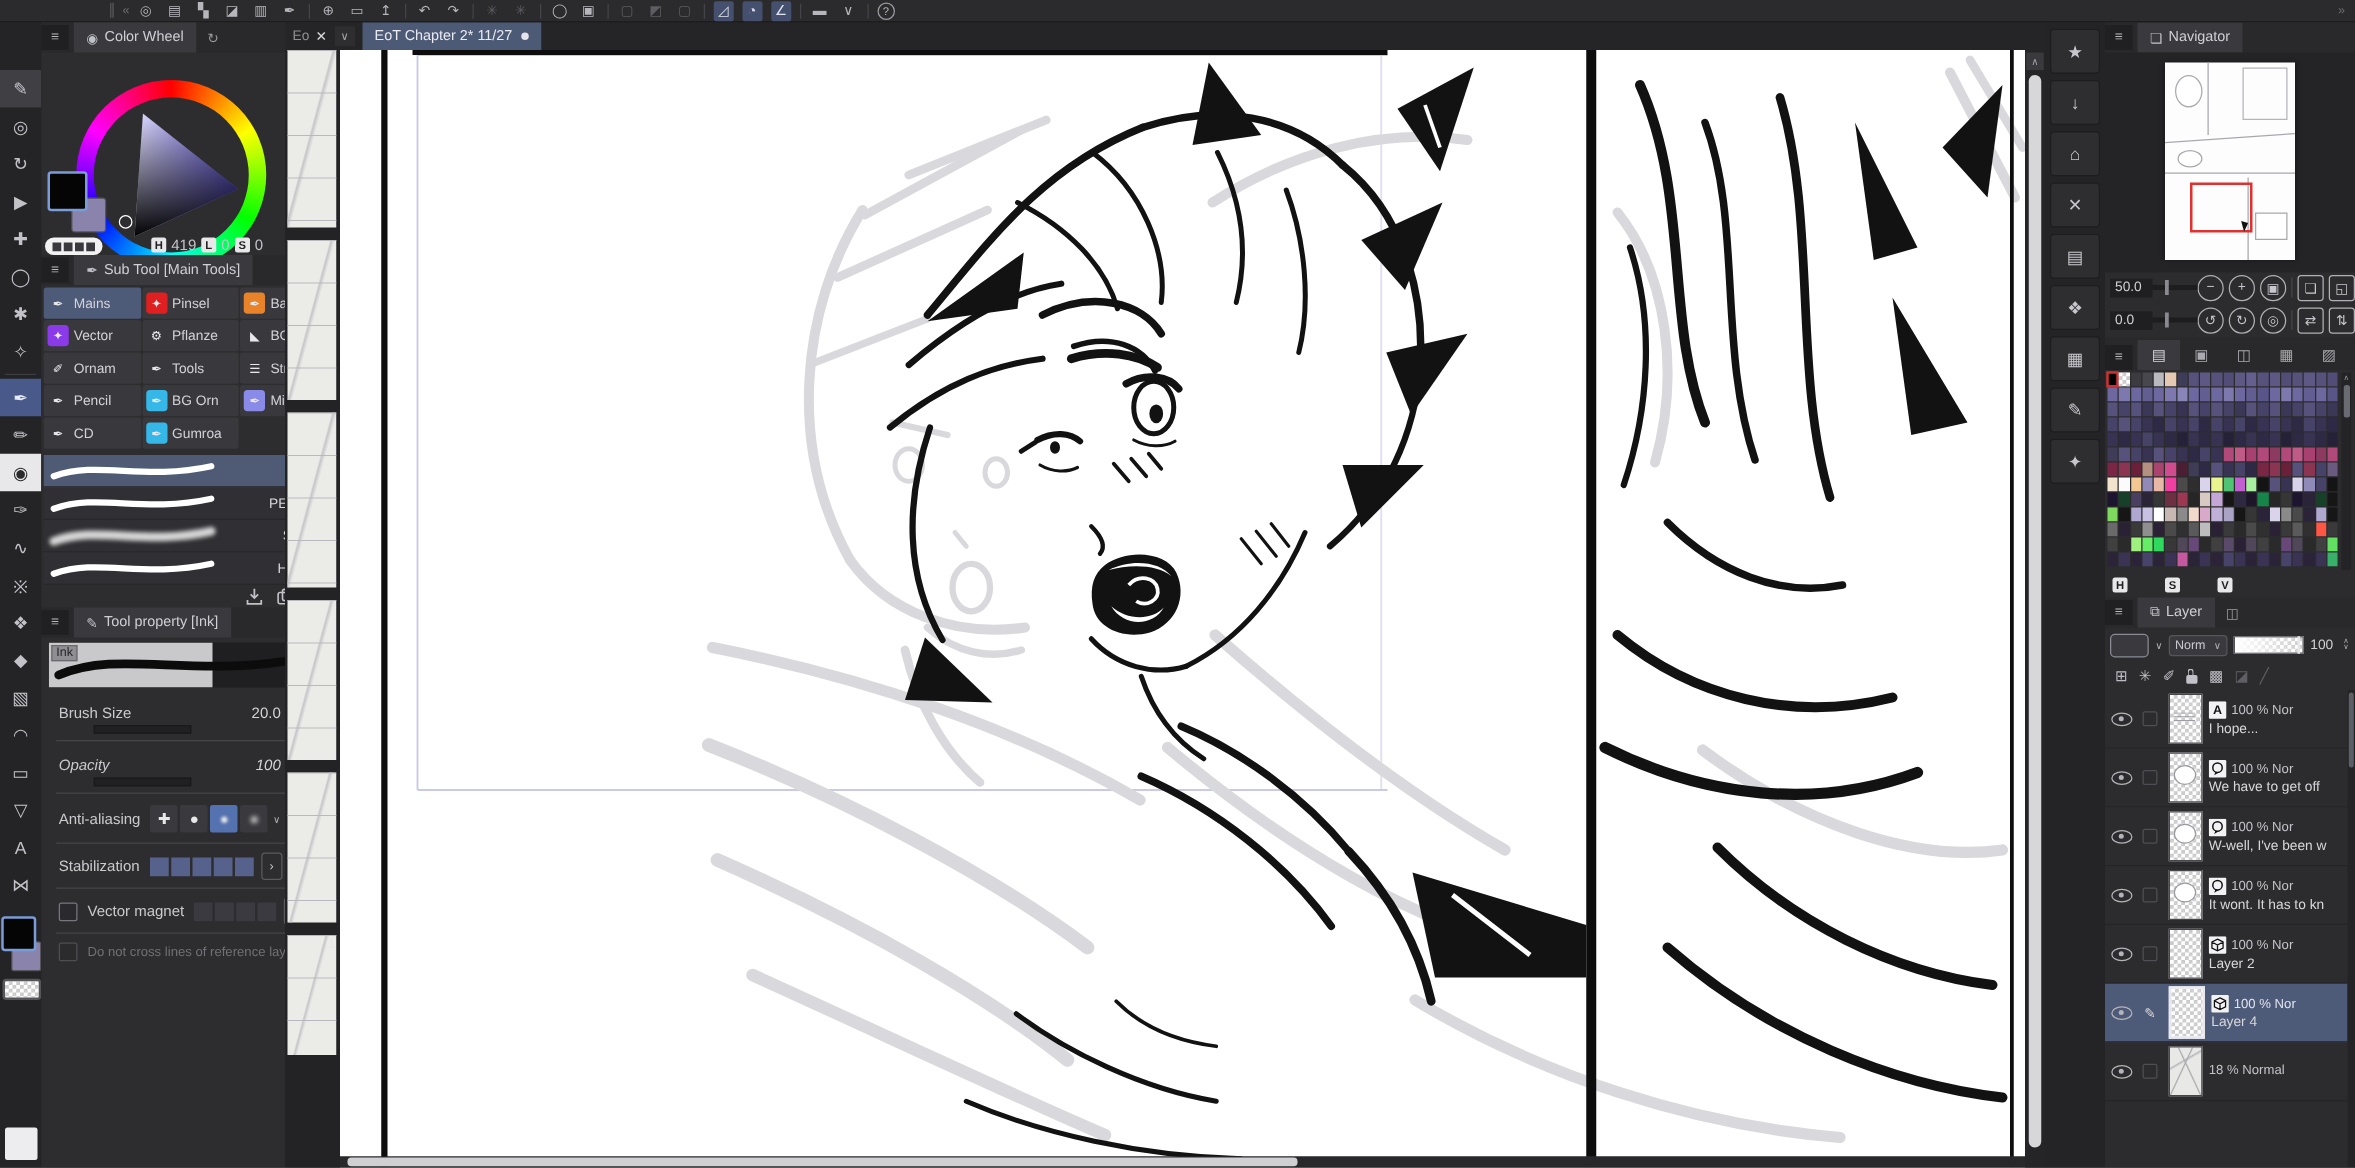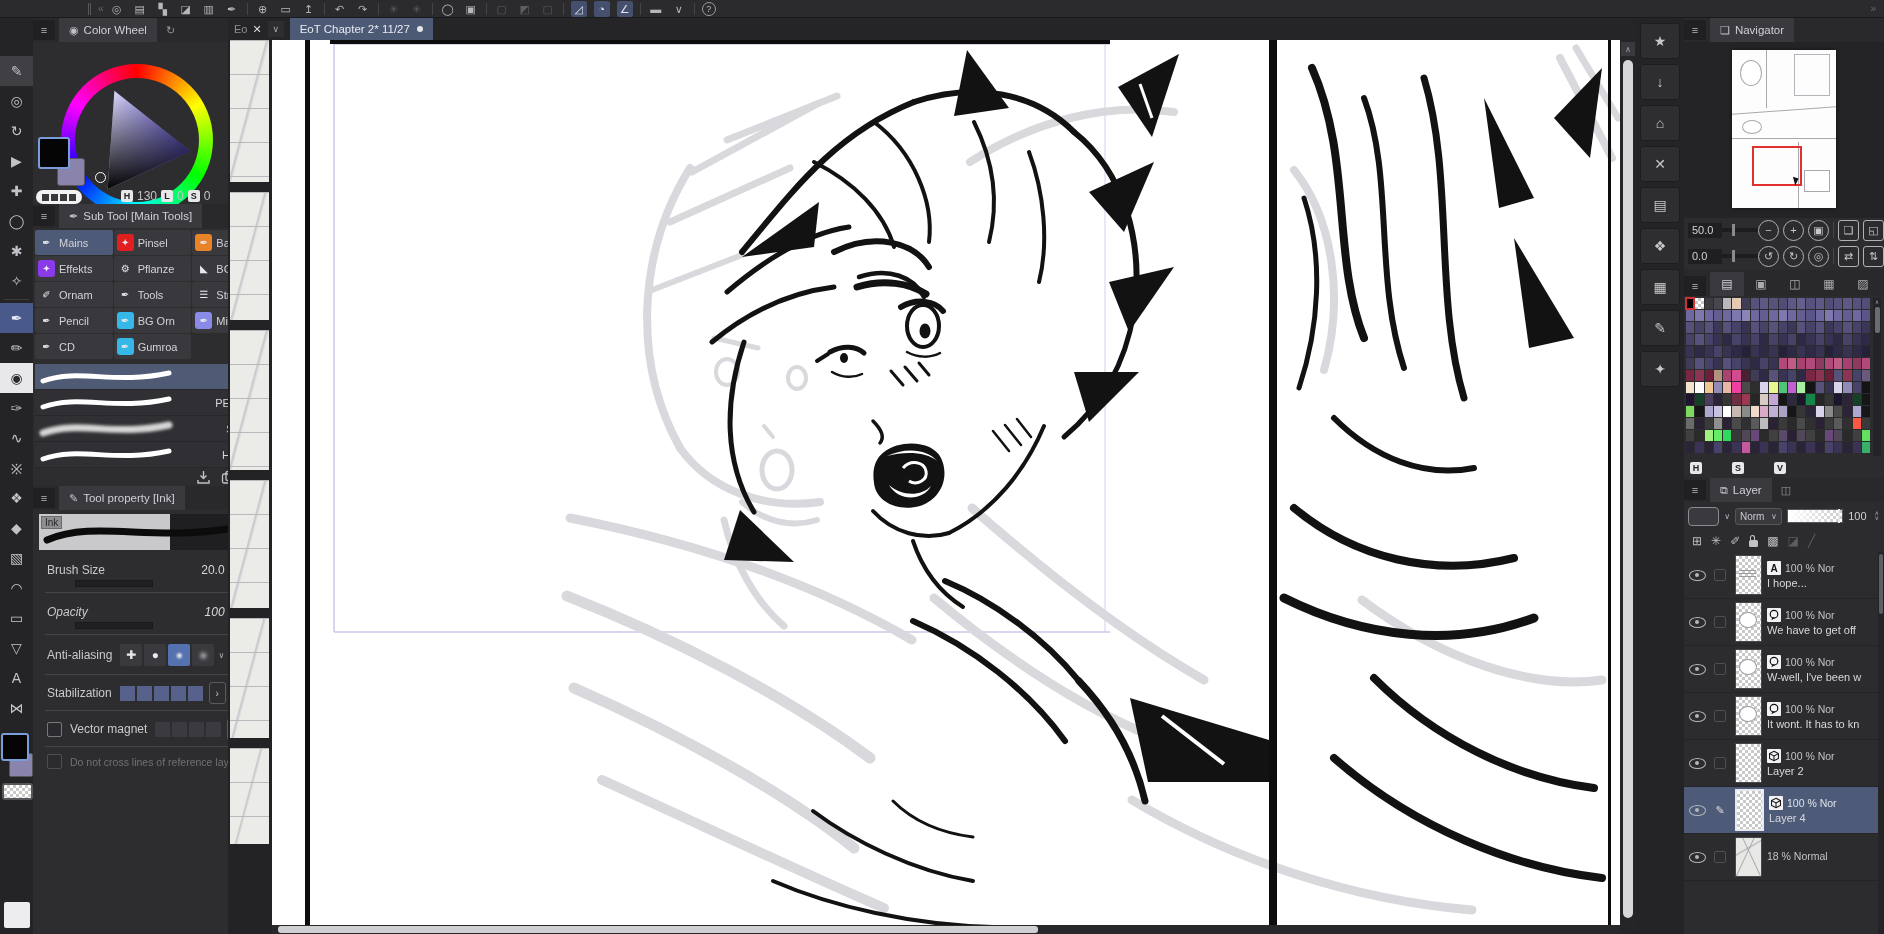--- a/index.html
+++ b/index.html
@@ -288,21 +288,21 @@
       <span class="chip abs" id="cw-main"></span>
       <span class="abs" id="cw-pill">
           <i></i>
           <i></i>
           <i></i>
           <i></i>
         </span>
     </div>
     <div id="cw-readout" class="abs">
       <span class="hls-key">H</span>
-      <span>130</span>
+      <span>419</span>
       <span class="hls-key">L</span>
       <span>0</span>
       <span class="hls-key">S</span>
       <span>0</span>
       <span id="cw-circle">
           <i></i>
         </span>
     </div>
 
     <div class="ph" style="top:186px;">
@@ -320,21 +320,21 @@
         <span class="sg-btn">
           <span class="sg-ico" style="background: rgb(224, 32, 32);">✦</span>
           <span class="sg-lbl">Pinsel</span>
         </span>
         <span class="sg-btn">
           <span class="sg-ico" style="background: rgb(232, 131, 42);">✒</span>
           <span class="sg-lbl">Basic E</span>
         </span>
         <span class="sg-btn">
           <span class="sg-ico" style="background: rgb(138, 58, 232);">✦</span>
-          <span class="sg-lbl">Effekts</span>
+          <span class="sg-lbl">Vector</span>
         </span>
         <span class="sg-btn">
           <span class="sg-ico">⚙</span>
           <span class="sg-lbl">Pflanze</span>
         </span>
         <span class="sg-btn">
           <span class="sg-ico">◣</span>
           <span class="sg-lbl">BG bru</span>
         </span>
         <span class="sg-btn">

